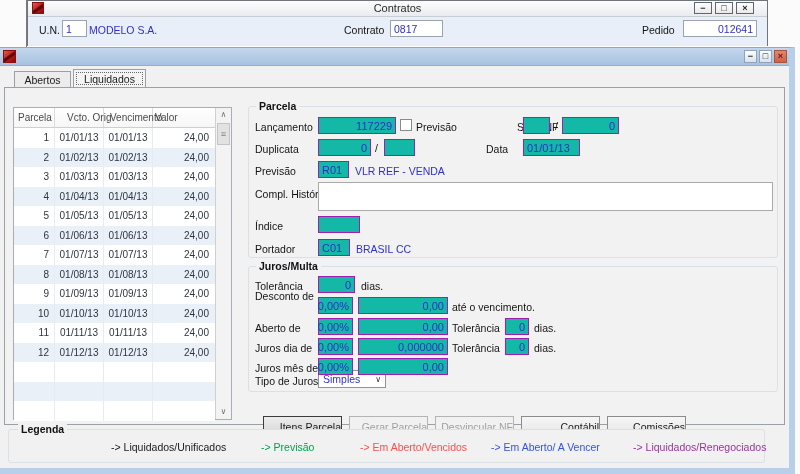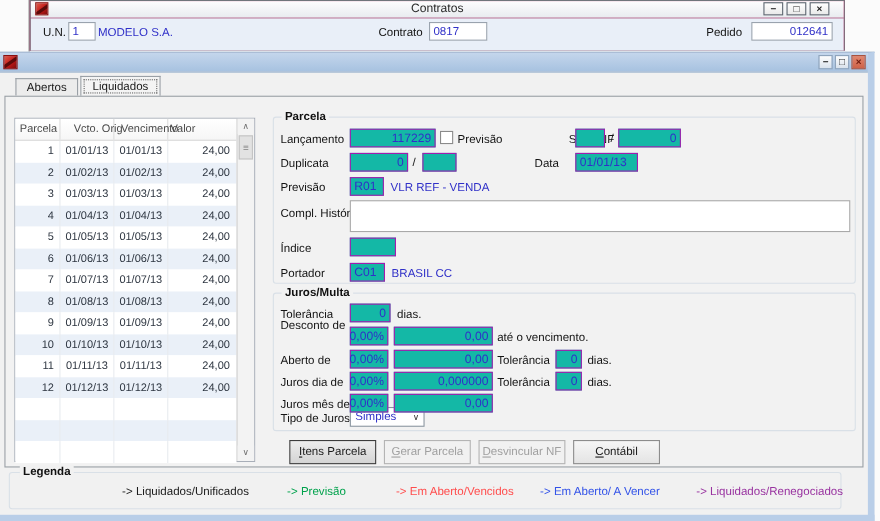--- a/index.html
+++ b/index.html
@@ -142,21 +142,21 @@
   #jmes-pct{left:318px;top:358px;width:35px;}
   #jmes-val{left:358px;top:358px;width:90px;}
 
   #tipo-label{left:255px;top:375px;}
   #tipo-dropdown{left:318px;top:370px;width:68px;height:18px;border:1px solid #8A959F;background:#FFF;box-sizing:border-box;display:flex;align-items:center;justify-content:space-between;padding:0 4px;}
   #tipo-value{font-size:10.5px;color:#3030C8;}
   #tipo-chevron{font-size:8px;color:#333;}
 
   
   #action-buttons{left:0;top:400px;width:789px;height:22px;}
-  .act-btn{position:absolute;top:0;width:79px;height:22px;box-sizing:border-box;background:linear-gradient(#F6F6F6,#E4E4E4);border:1px solid #8C8C8C;color:#1A1A1A;font-size:10.5px;text-align:center;line-height:20px;white-space:nowrap;}
+  .act-btn{position:absolute;top:16px;width:79px;height:22px;box-sizing:border-box;background:linear-gradient(#F6F6F6,#E4E4E4);border:1px solid #8C8C8C;color:#1A1A1A;font-size:10.5px;text-align:right;line-height:20px;white-space:nowrap;}
   .act-btn.primary{background:linear-gradient(#EDEDED,#D4D4D4);border:1px solid #3C3C3C;}
   .act-btn.disabled{background:#F1F1F1;border:1px solid #B4B4B4;color:#A0A0A0;}
   .act-btn:nth-child(1){left:263px;}
   .act-btn:nth-child(2){left:349px;}
   .act-btn:nth-child(3){left:435px;}
   .act-btn:nth-child(4){left:521px;}
   .act-btn:nth-child(5){left:607px;}
   .act-btn:nth-child(6){left:692px;}
 
   
@@ -377,20 +377,21 @@
   <div class="abs" id="tipo-dropdown">
     <span id="tipo-value">Simples</span>
     <span id="tipo-chevron">∨</span>
   </div>
 
   <div class="abs" id="action-buttons">
       <div class="act-btn primary"><span></span><u>I</u><span>tens Parcela</span></div>
       <div class="act-btn disabled"><span></span><u>G</u><span>erar Parcela</span></div>
       <div class="act-btn disabled"><span></span><u>D</u><span>esvincular NF</span></div>
       <div class="act-btn"><span></span><u>C</u><span>ontábil</span></div>
+      <div class="act-btn"><span>C</span><u>o</u><span>missões</span></div>
     </div>
 
   <div class="abs groupbox" id="legend-box"></div>
   <span class="abs grouplabel" id="legend-box-label">Legenda</span>
   <div class="abs" id="legend-items">
       <span class="legend-item" style="color: rgb(26, 26, 26);">-&gt; Liquidados/Unificados</span>
       <span class="legend-item" style="color: rgb(0, 162, 76);">-&gt; Previsão</span>
       <span class="legend-item" style="color: rgb(255, 77, 77);">-&gt; Em Aberto/Vencidos</span>
       <span class="legend-item" style="color: rgb(51, 83, 232);">-&gt; Em Aberto/ A Vencer</span>
       <span class="legend-item" style="color: rgb(153, 51, 160);">-&gt; Liquidados/Renegociados</span>

